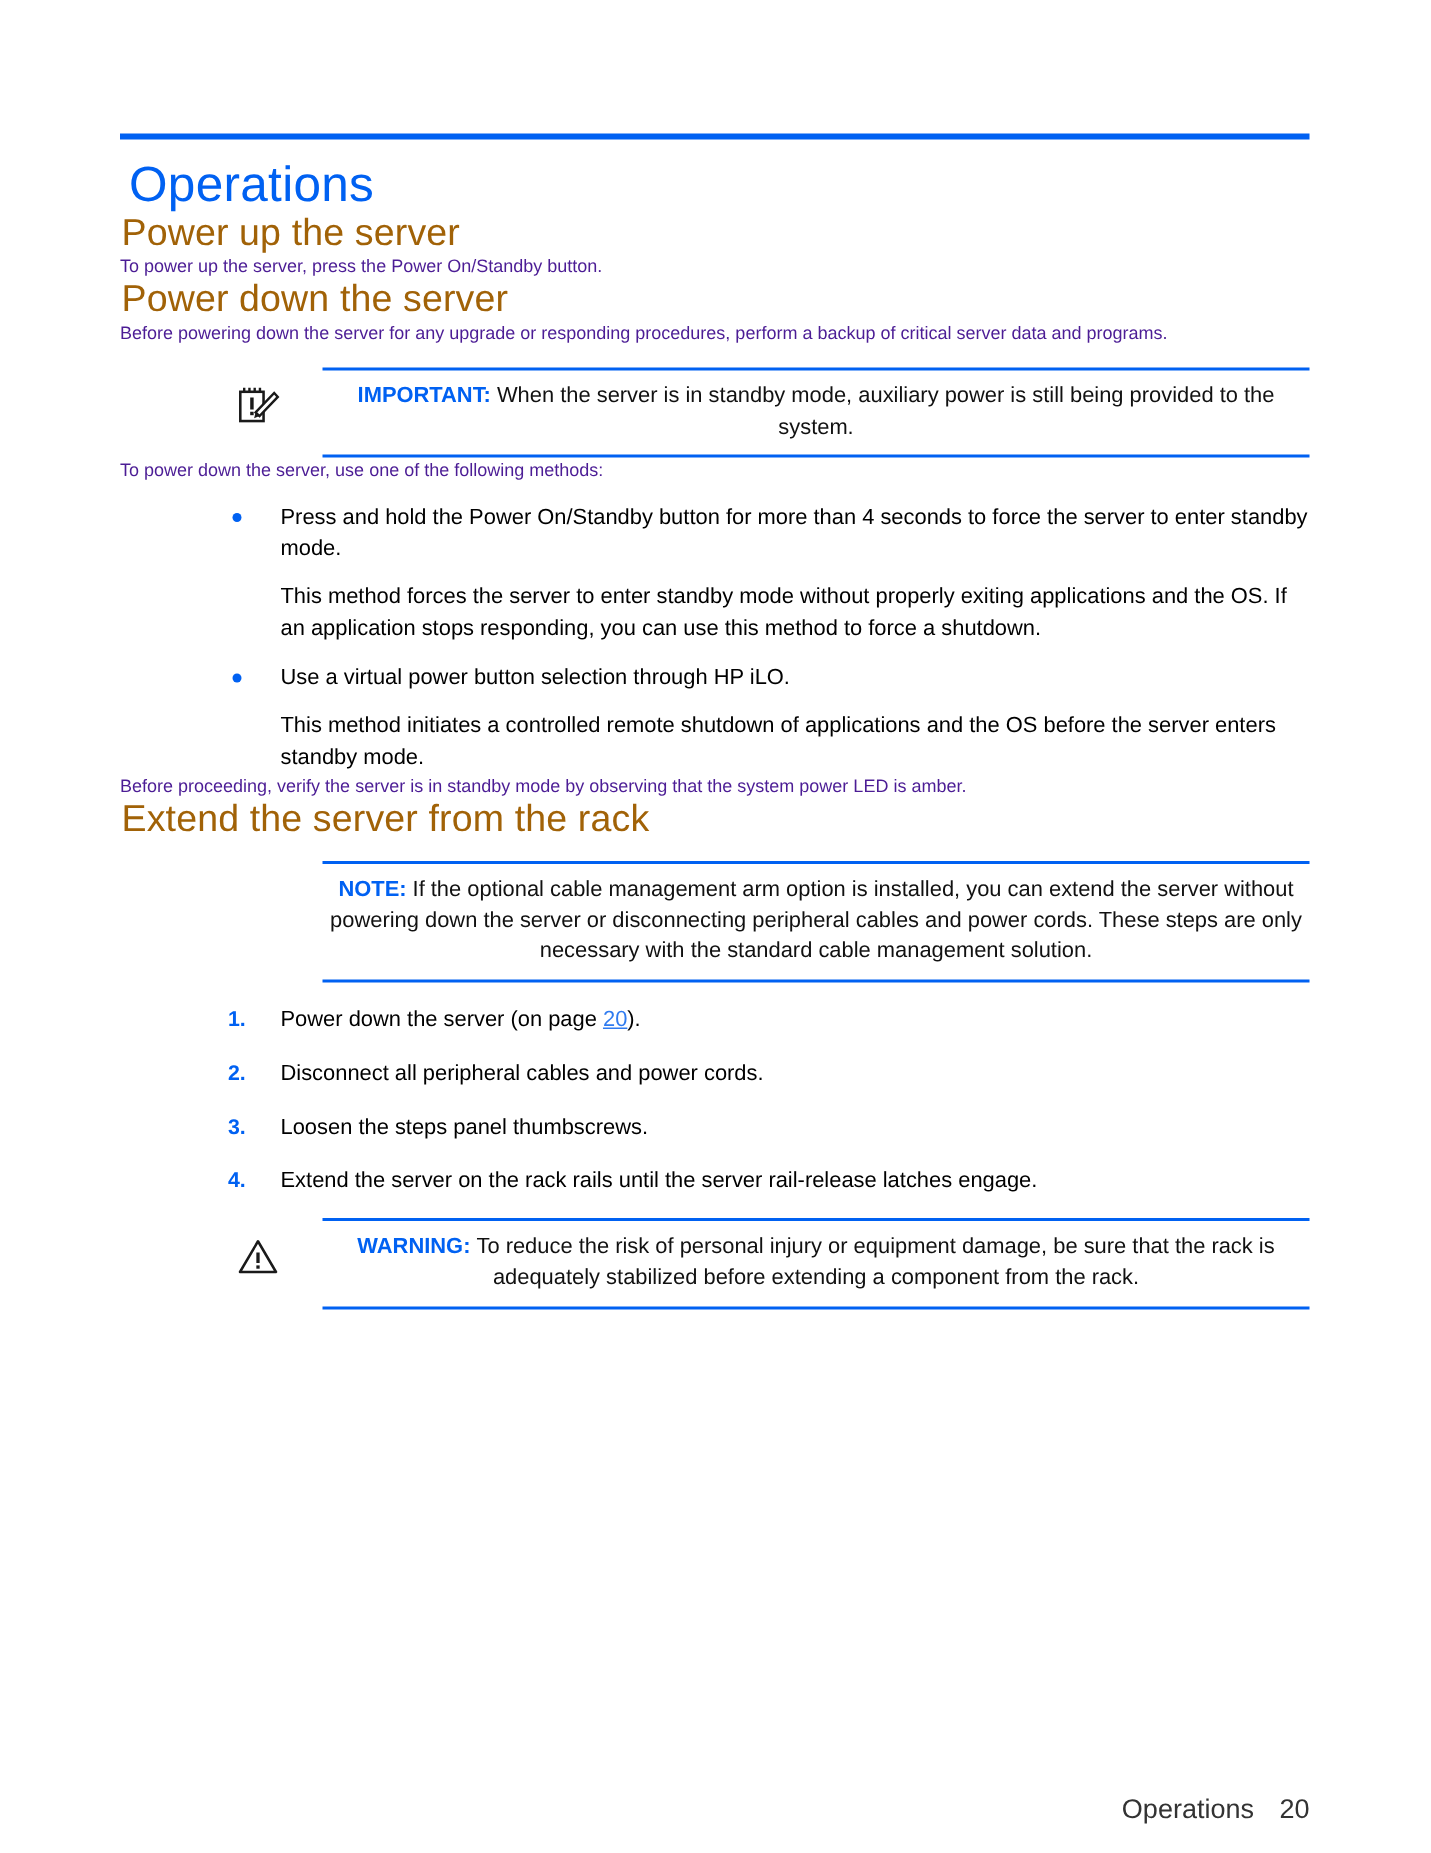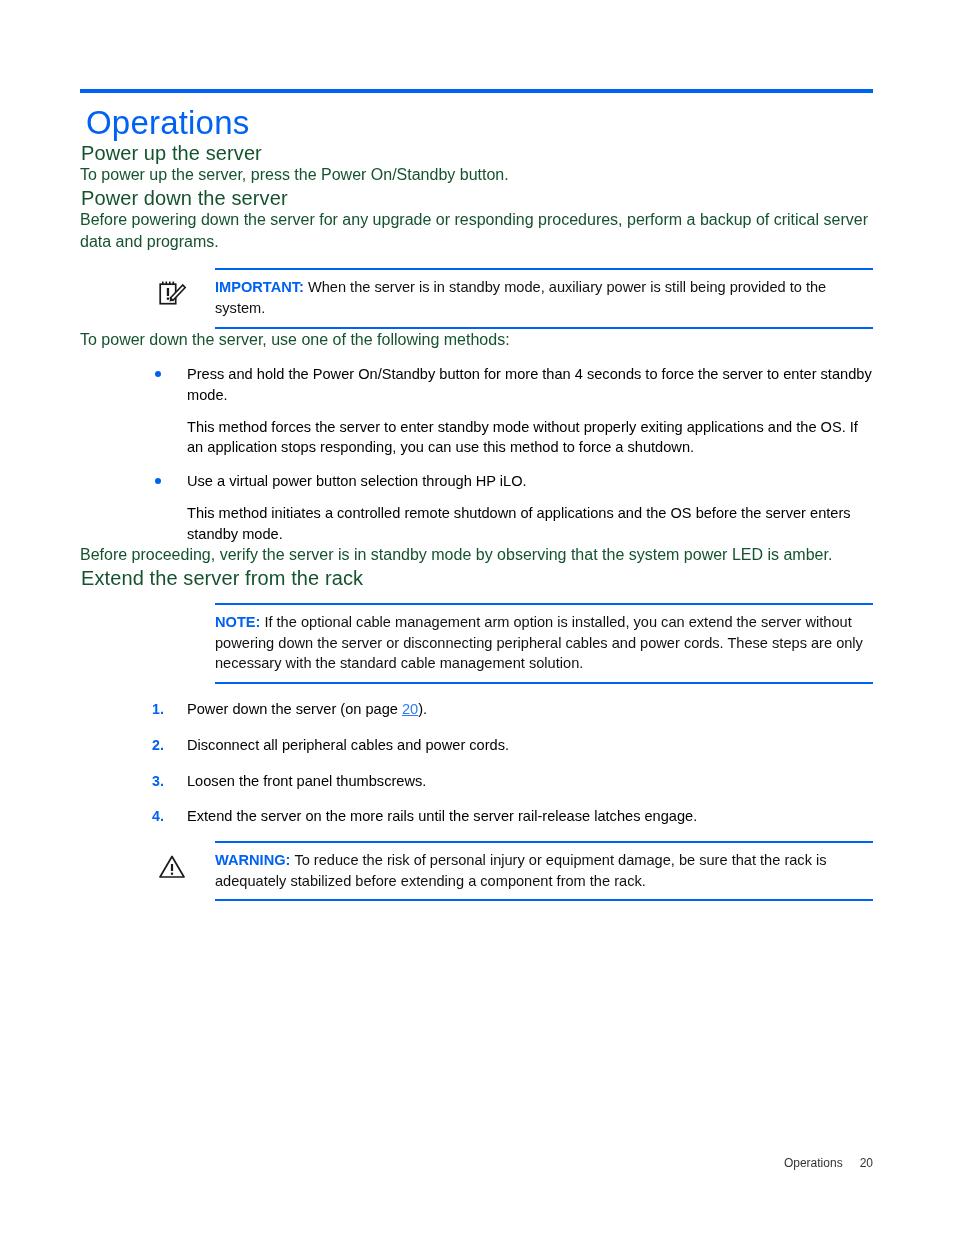--- a/index.html
+++ b/index.html
@@ -45,51 +45,52 @@
   h1.chapter-title {
     font-size: 33px;
     font-weight: 400;
     color: #0061f2;
     margin: 4px 0 0 6px;
     letter-spacing: 0.2px;
     line-height: 1.15;
   }
 
   h2.section-title {
-    font-size: 20px;
+    font-size: 25px;
     font-weight: 400;
-    color: #14532d;
+    color: #a16207;
     margin: 0 0 0 1px;
     line-height: 1.1;
     letter-spacing: 0.1px;
   }
 
   .sec-power-up   { margin-top: 63px; }
   .sec-power-down { margin-top: 50px; }
   .sec-extend     { margin-top: 50px; }
 
   
   p.body {
-    font-size: 16px;
-    line-height: 1.42;
-    margin: 0;
-    color: #14532d;
+    font-size: 12px;
+    line-height: 1.42;
+    margin: 0;
+    color: #4c1d95;
   }
   .indent {
     margin-left: 71px;
   }
   .gap-md { margin-top: 19px; }
 
   
   .admon {
     position: relative;
     margin-top: 14px;
     margin-left: 71px;
     padding-left: 64px;  
     box-sizing: border-box;
+    text-align: center;
   }
   .admon.no-icon { padding-left: 64px; }
 
   .admon-body {
     border-top: 2.5px solid #0061f2;
     border-bottom: 2.5px solid #0061f2;
     padding: 7px 0 8px 0;
   }
   .admon-body p {
     font-size: 14.6px;
@@ -163,24 +164,24 @@
   }
 
   .link {
     color: #2f7bf0;
   }
 
   
   .footer {
     position: absolute;
     left: 80px;
-    top: 1156px;
+    top: 1196px;
     width: 793px;
     text-align: right;
-    font-size: 12px;
+    font-size: 18px;
     color: #333;
   }
   .footer .fnum { margin-left: 17px; }
 </style>
 </head>
 <body>
 
 <div class="page">
 
   <div class="top-rule"></div>
@@ -249,25 +250,25 @@
       <li>
         <span class="num">1.</span>
         <span>Power down the server (on page </span><a class="link" href="#">20</a><span>).</span>
       </li>
       <li>
         <span class="num">2.</span>
         <span>Disconnect all peripheral cables and power cords.</span>
       </li>
       <li>
         <span class="num">3.</span>
-        <span>Loosen the front panel thumbscrews.</span>
+        <span>Loosen the steps panel thumbscrews.</span>
       </li>
       <li>
         <span class="num">4.</span>
-        <span>Extend the server on the more rails until the server rail-release latches engage.</span>
+        <span>Extend the server on the rack rails until the server rail-release latches engage.</span>
       </li>
     </ol>
 
     <div class="admon">
       <span class="admon-icon">
         <svg viewBox="0 0 30 28" width="30" height="28" xmlns="http://www.w3.org/2000/svg">
           <polygon points="15,3.5 27,24 3,24" fill="#ffffff" stroke="#1a1a1a" stroke-width="1.7" stroke-linejoin="round"></polygon>
           <rect x="13.9" y="11" width="2.2" height="7" fill="#1a1a1a"></rect>
           <rect x="13.9" y="19.6" width="2.2" height="2.2" fill="#1a1a1a"></rect>
         </svg>

